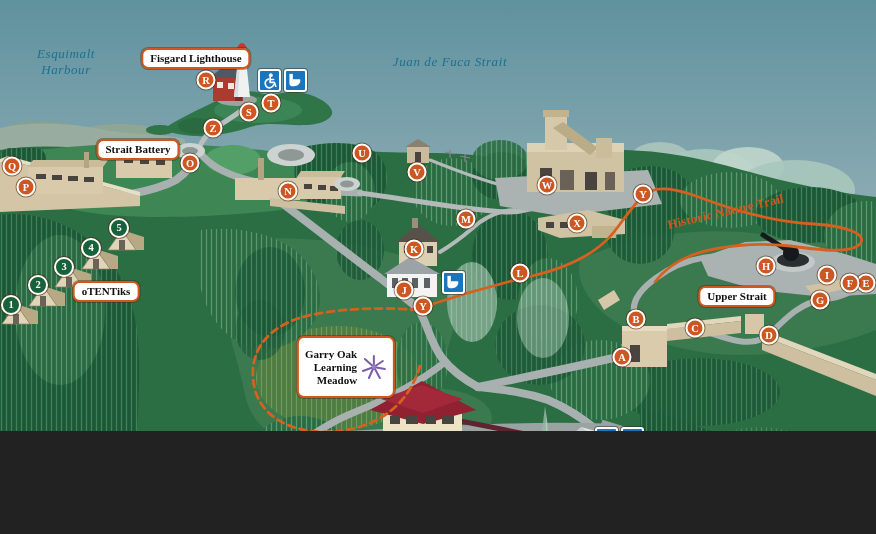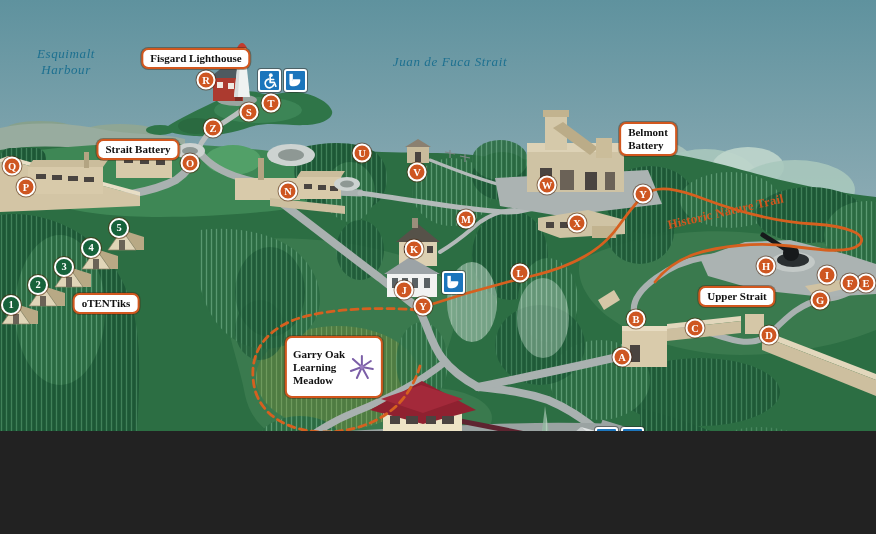--- a/index.html
+++ b/index.html
@@ -3,21 +3,21 @@
 <meta charset="utf-8">
 <style>
   html,body{margin:0;padding:0;background:#222;}
   #stage{position:relative;width:876px;height:431px;overflow:hidden;
          font-family:Liberation Serif, serif;}
   #terrain{position:absolute;left:0;top:0;}
   
   .plabel{position:absolute;transform:translateX(-50%);background:#fff;
           border:2px solid #d2571e;border-radius:7px;padding:2px 7px;
           font-weight:bold;font-size:11px;line-height:13px;color:#101010;
-          text-align:left;white-space:pre-line;
+          text-align:right;white-space:pre-line;
           box-shadow:0 0 0 1px rgba(70,45,20,.45);}
   .plabel.garry{display:flex;align-items:center;gap:4px;padding:3px 6px;}
   
   .wlabel{position:absolute;transform:translateX(-50%);color:#1d7090;
           font-style:italic;font-size:13px;line-height:16px;letter-spacing:.6px;
           text-align:center;white-space:pre-line;font-weight:500;}
   
   .tlabel{position:absolute;color:#d2571e;font-weight:bold;font-size:12.5px;
           transform:rotate(-13deg);transform-origin:left center;letter-spacing:.3px;
           white-space:nowrap;}
@@ -289,24 +289,22 @@
 </svg>
 
 <div class="wlabel" style="left:66px;top:46px;">Esquimalt
 Harbour</div>
 <div class="wlabel" style="left:450px;top:54px;">Juan de Fuca Strait</div>
 
 <div class="tlabel" style="left:668px;top:218px;">Historic Nature Trail</div>
 
 <div class="plabel" style="left:196px;top:48px;">Fisgard Lighthouse</div>
 <div class="plabel" style="left:138px;top:139px;">Strait Battery</div>
-<div class="plabel" style="left:648px;top:122px;">Belmont
-Battery</div>
-<div class="plabel" style="left:106px;top:293px;">oTENTiks</div>
-<div class="plabel garry" style="left:334px;top:336px;">
+<div class="plabel" style="left:106px;top:281px;">oTENTiks</div>
+<div class="plabel garry" style="left:346px;top:336px;">
   <span>Garry Oak
 Learning
 Meadow</span>
   <span class="flower">
     <svg width="26" height="26" viewBox="0 0 26 26">
       <g stroke="#7b5ea7" stroke-width="2" stroke-linecap="round">
         <line x1="13" y1="13" x2="13" y2="2"></line>
             <line x1="13" y1="13" x2="22" y2="7"></line>
         <line x1="13" y1="13" x2="24" y2="15"></line>
             <line x1="13" y1="13" x2="19" y2="24"></line>

